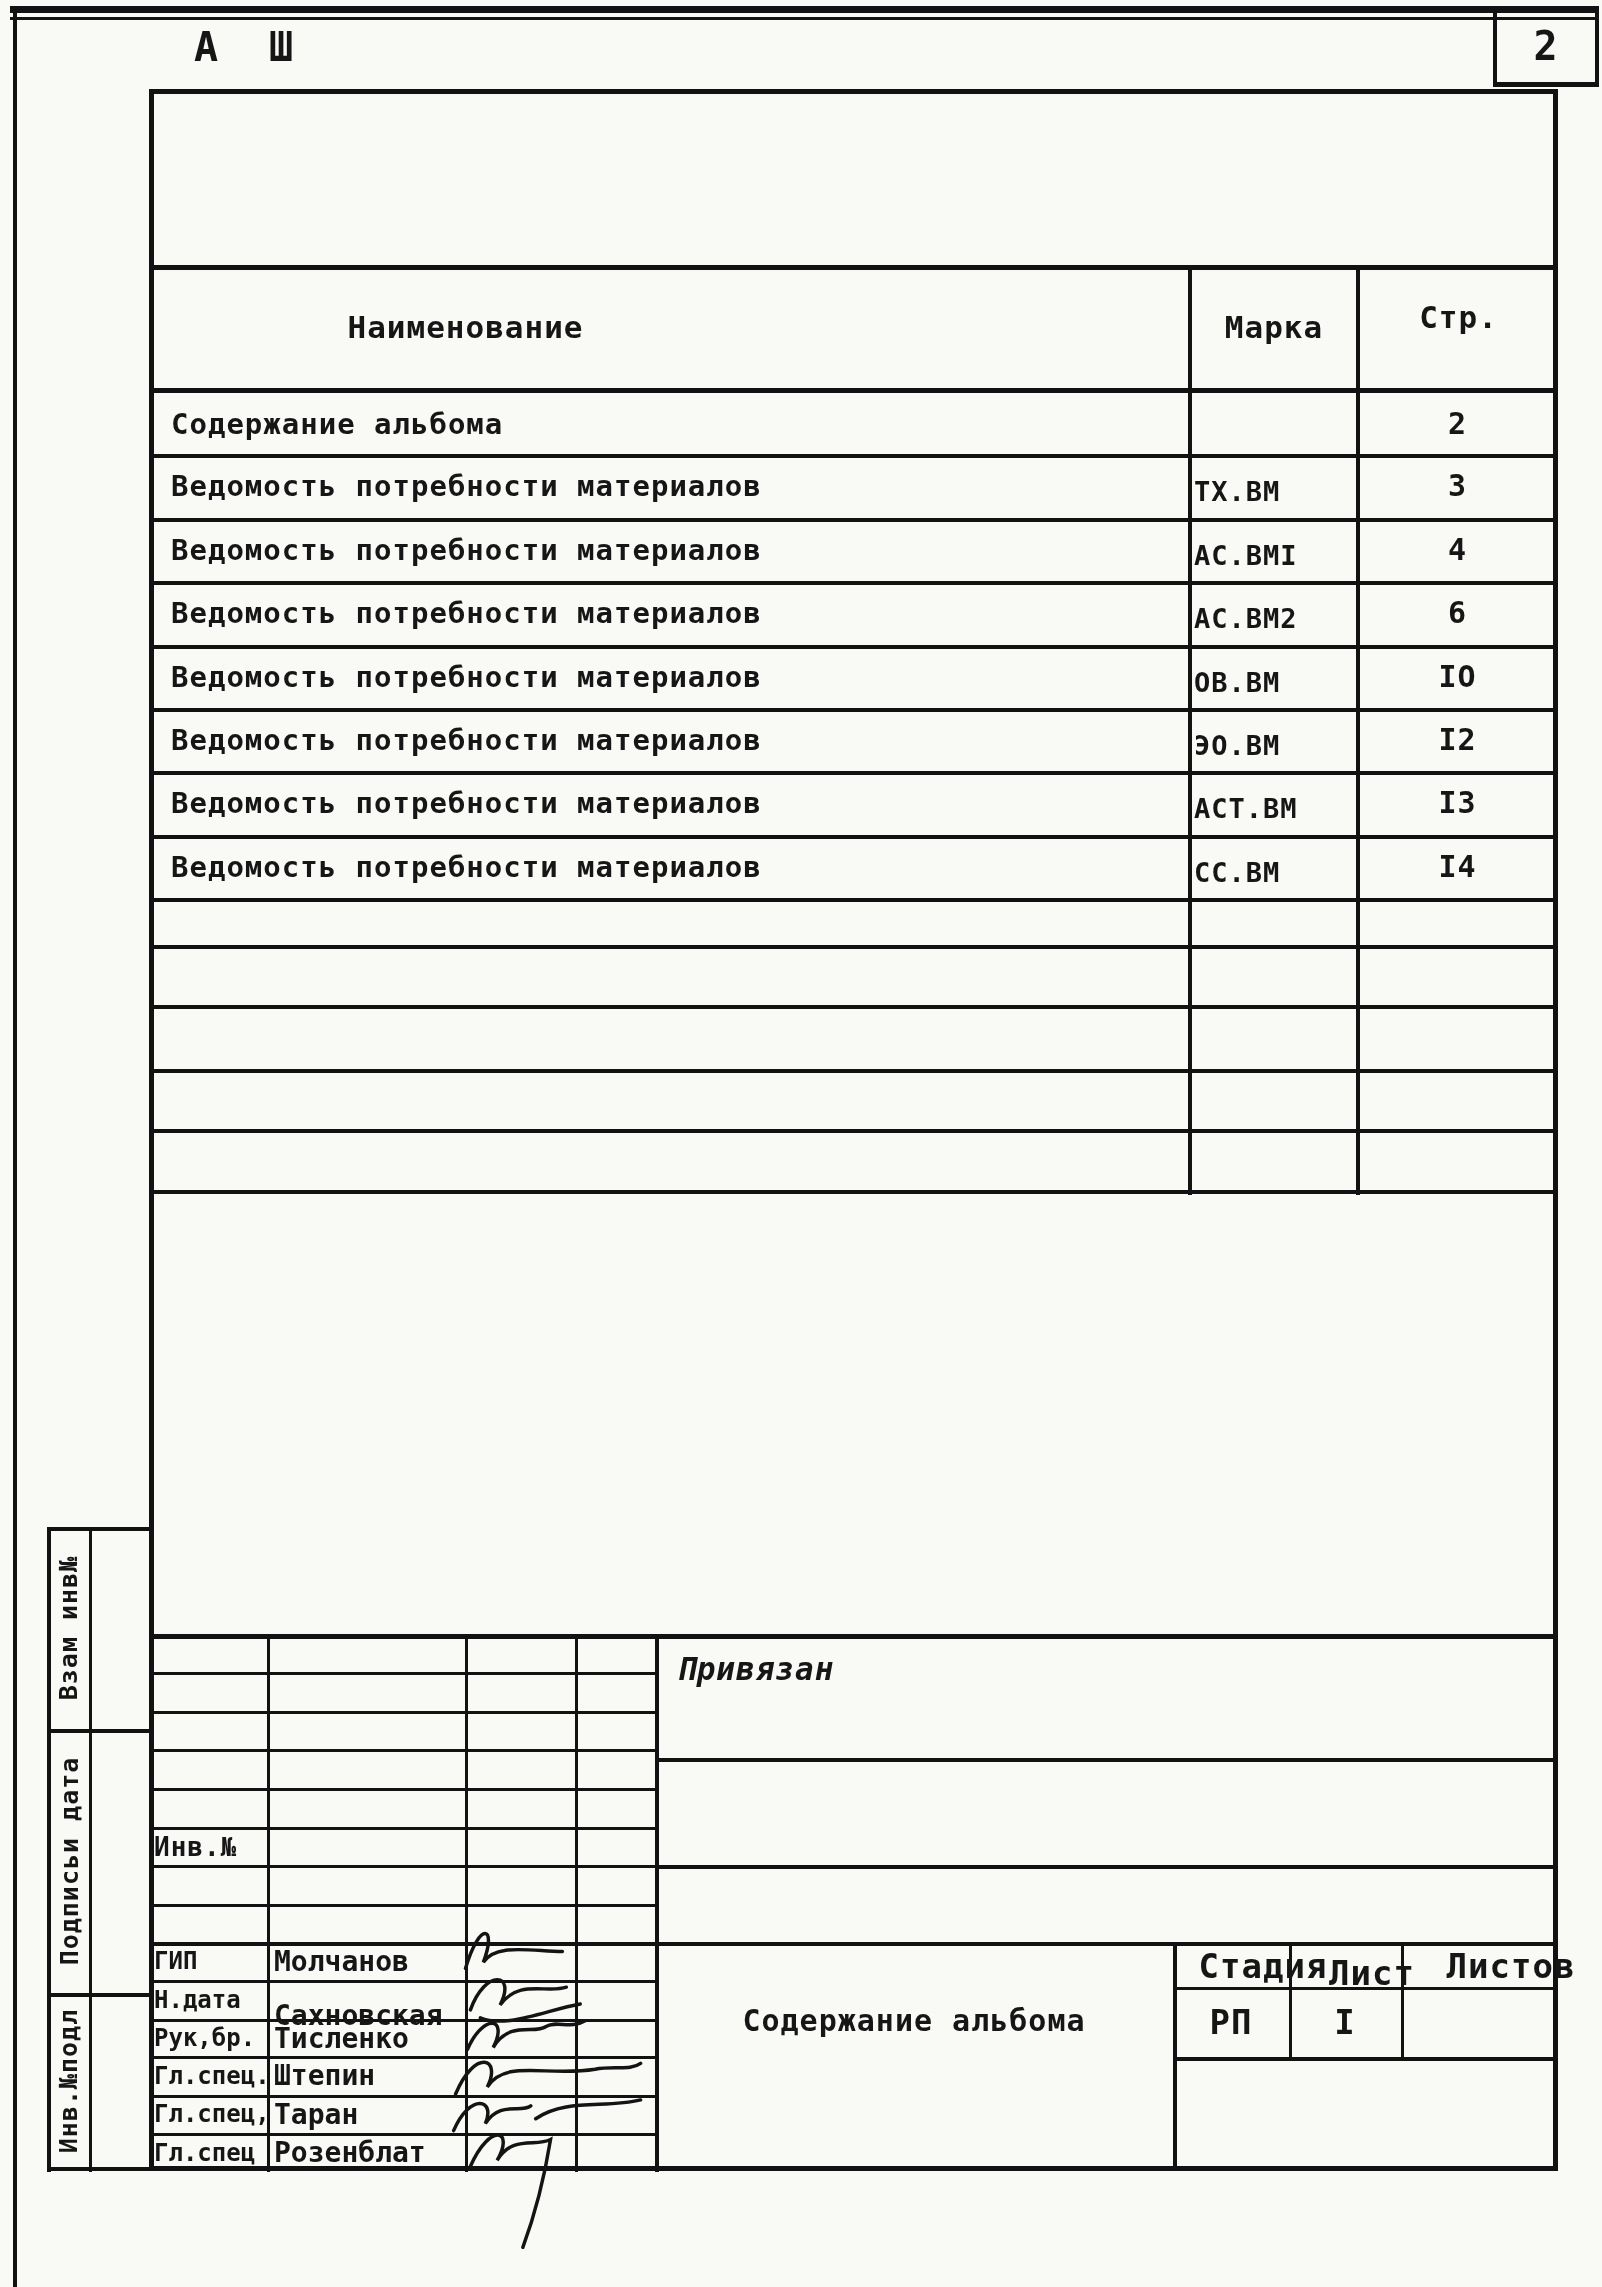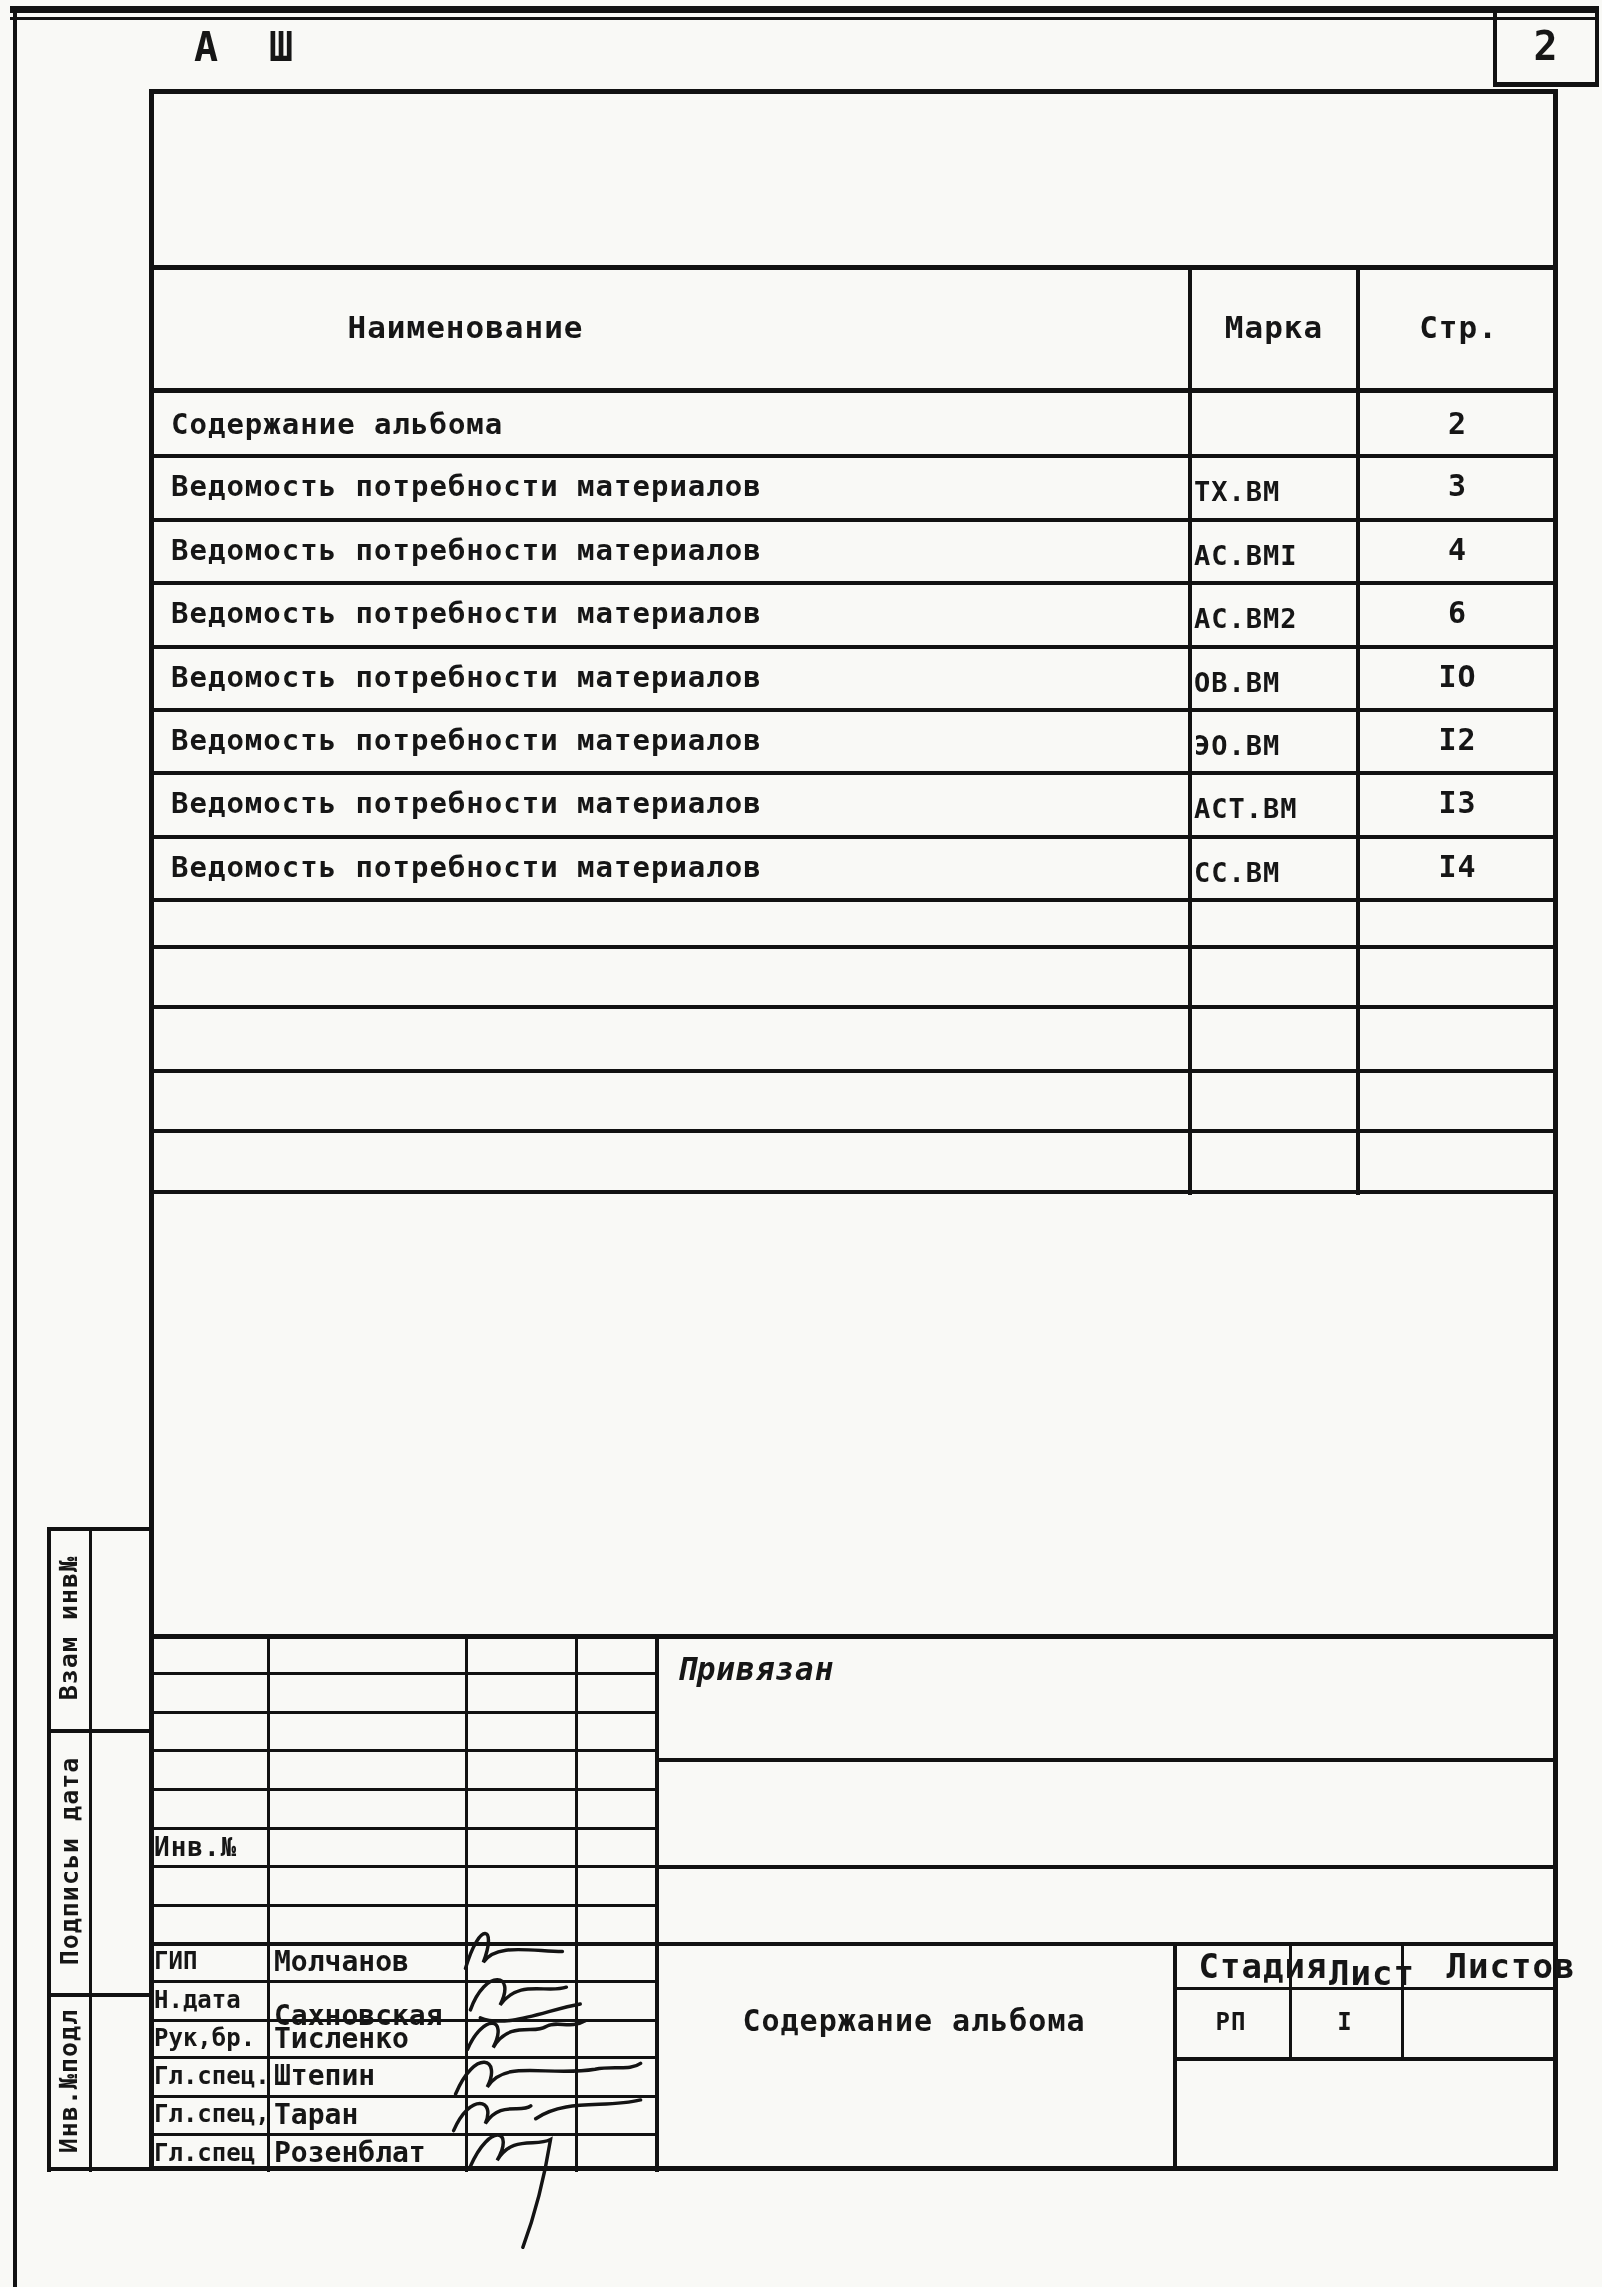--- a/index.html
+++ b/index.html
@@ -27,21 +27,21 @@
   .fmt-mark{position:absolute;top:24px;font-size:40px;}
   .hdr{font-size:31px;}
   .row{position:absolute;left:149px;width:1409px;}
   .row .nm{position:absolute;left:22px;top:0;bottom:0;display:flex;align-items:center;font-size:29px;}
   .row .mk{position:absolute;left:1045px;top:12px;bottom:0;display:flex;align-items:center;font-size:27px;}
   .row .pg{position:absolute;left:1208px;width:201px;top:0;bottom:0;display:flex;align-items:center;justify-content:center;font-size:30px;}
   .vtext{position:absolute;display:flex;align-items:center;justify-content:center;transform:rotate(-90deg);font-size:25px;}
   .sig-svg{position:absolute;left:396px;top:1911px;}
   .org-cell{position:absolute;left:1178px;top:2064px;width:374px;text-align:center;font-size:30px;line-height:36px;font-weight:bold;letter-spacing:0;}
   .stage-hdr{font-size:34px;margin-left:32px;}
-  .stage-val{font-size:24px;}
+  .stage-val{font-size:34px;}
   .role{font-size:24px;letter-spacing:0;}
   .person{font-size:28px;letter-spacing:0;}
 </style>
 </head>
 <body>
 
 <div class="sheet">
 
   <div class="ln" style="left:10px;top:6px;width:1589px;height:7px;"></div>
   <div class="ln" style="left:10px;top:17px;width:1589px;height:3px;"></div>
@@ -56,21 +56,21 @@
 
   <div class="frame"></div>
 
   <div class="ln" style="left:149px;top:265px;width:1409px;height:5px;"></div>
   <div class="ln" style="left:149px;top:388px;width:1409px;height:5px;"></div>
   <div class="ln" style="left:1188px;top:265px;width:4px;height:930px;"></div>
   <div class="ln" style="left:1356px;top:265px;width:4px;height:930px;"></div>
 
   <div class="abs ctr typed hdr" style="left:317px;top:297px;width:297px;height:59px;">Наименование</div>
   <div class="abs ctr typed hdr" style="left:1192px;top:297px;width:164px;height:59px;">Марка</div>
-  <div class="abs ctr typed hdr" style="left:1360px;top:297px;width:197px;height:59px;">Стр.</div>
+  <div class="abs ctr typed hdr" style="left:1360px;top:287px;width:197px;height:59px;">Стр.</div>
 
   <div id="contents-rows">
       <div class="row" style="top: 393px; height: 61px;">
         <span class="nm typed">Содержание альбома</span>
         <span class="mk typed"></span>
         <span class="pg typed">2</span>
       </div>
       <div class="row" style="top: 454px; height: 63px;">
         <span class="nm typed">Ведомость потребности материалов</span>
         <span class="mk typed">ТХ.ВМ</span>

